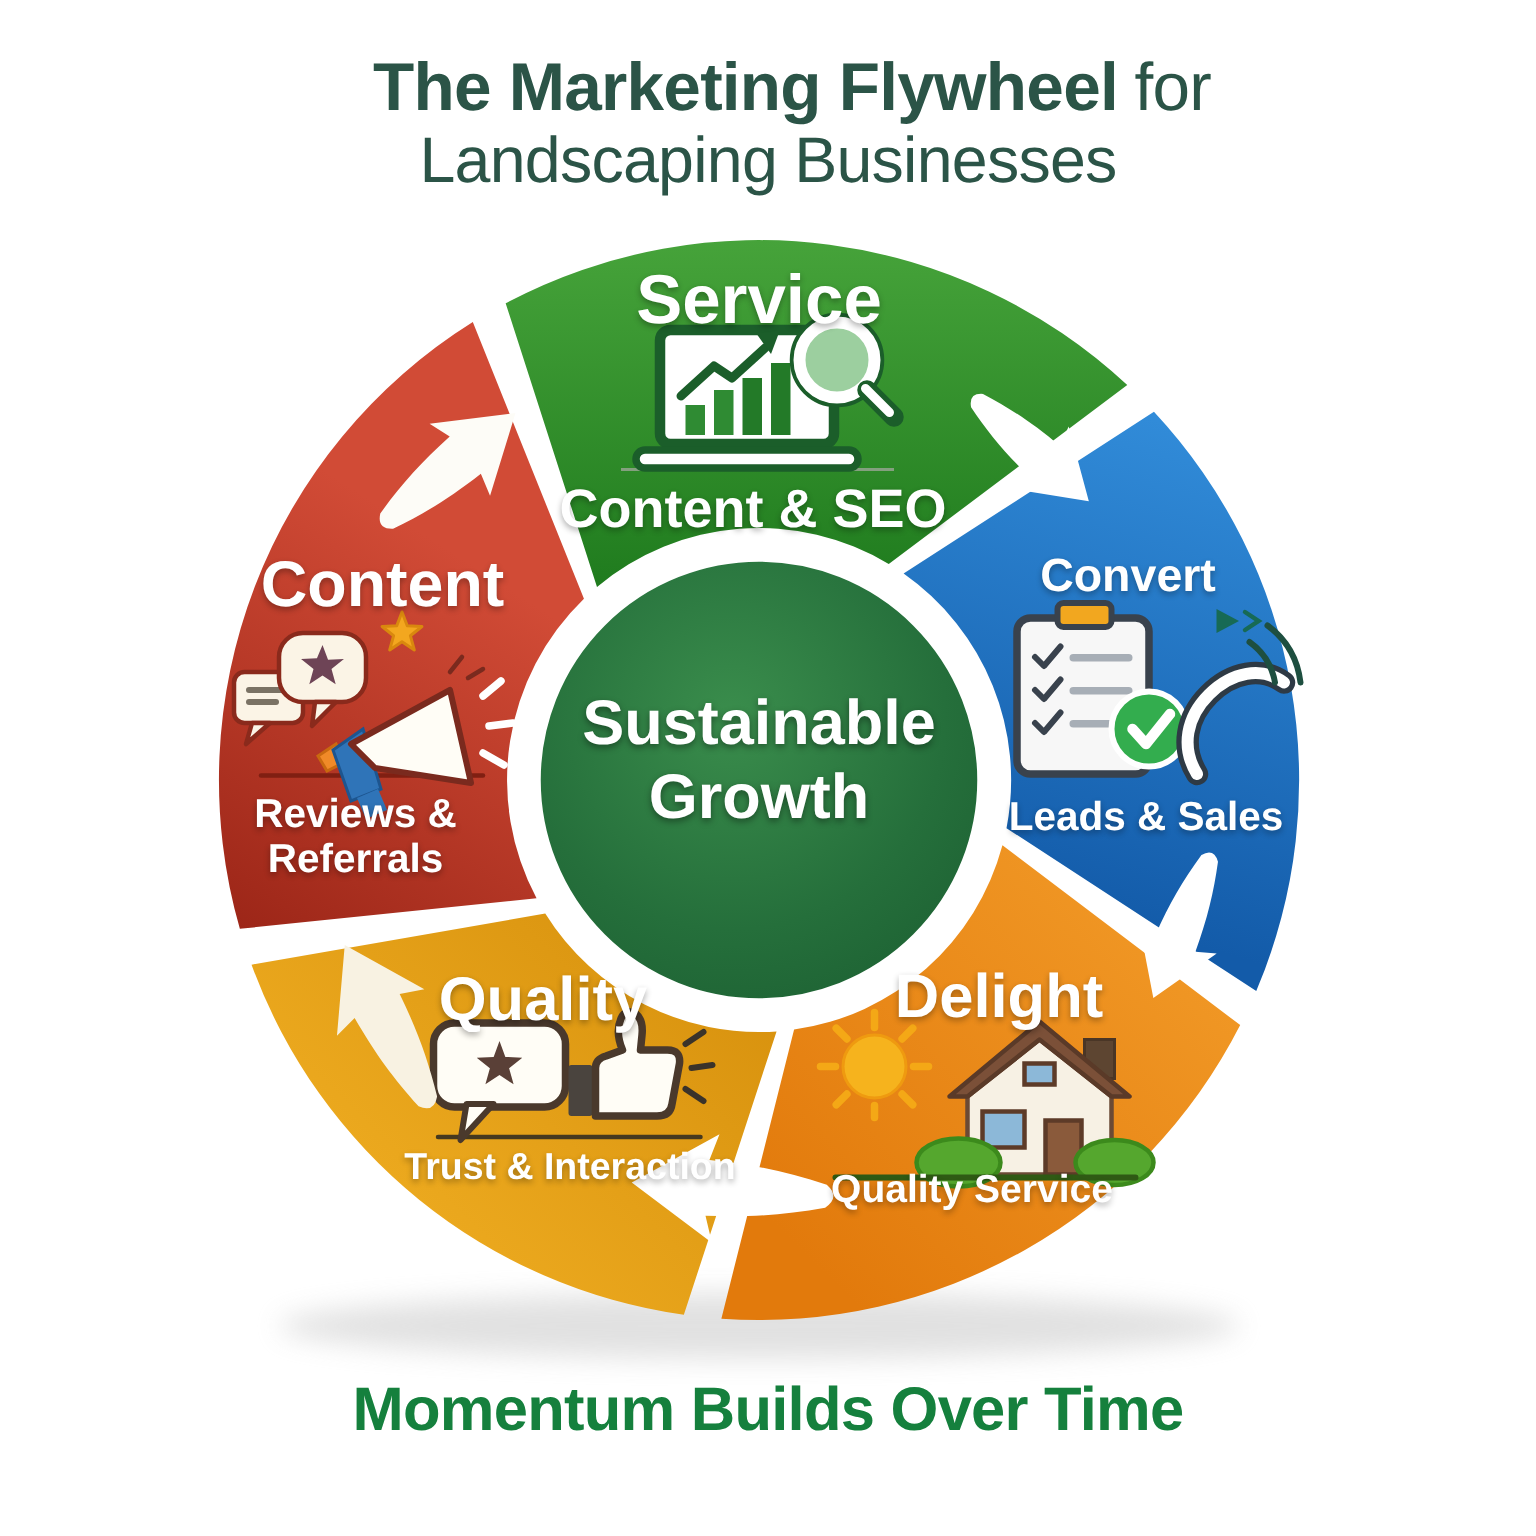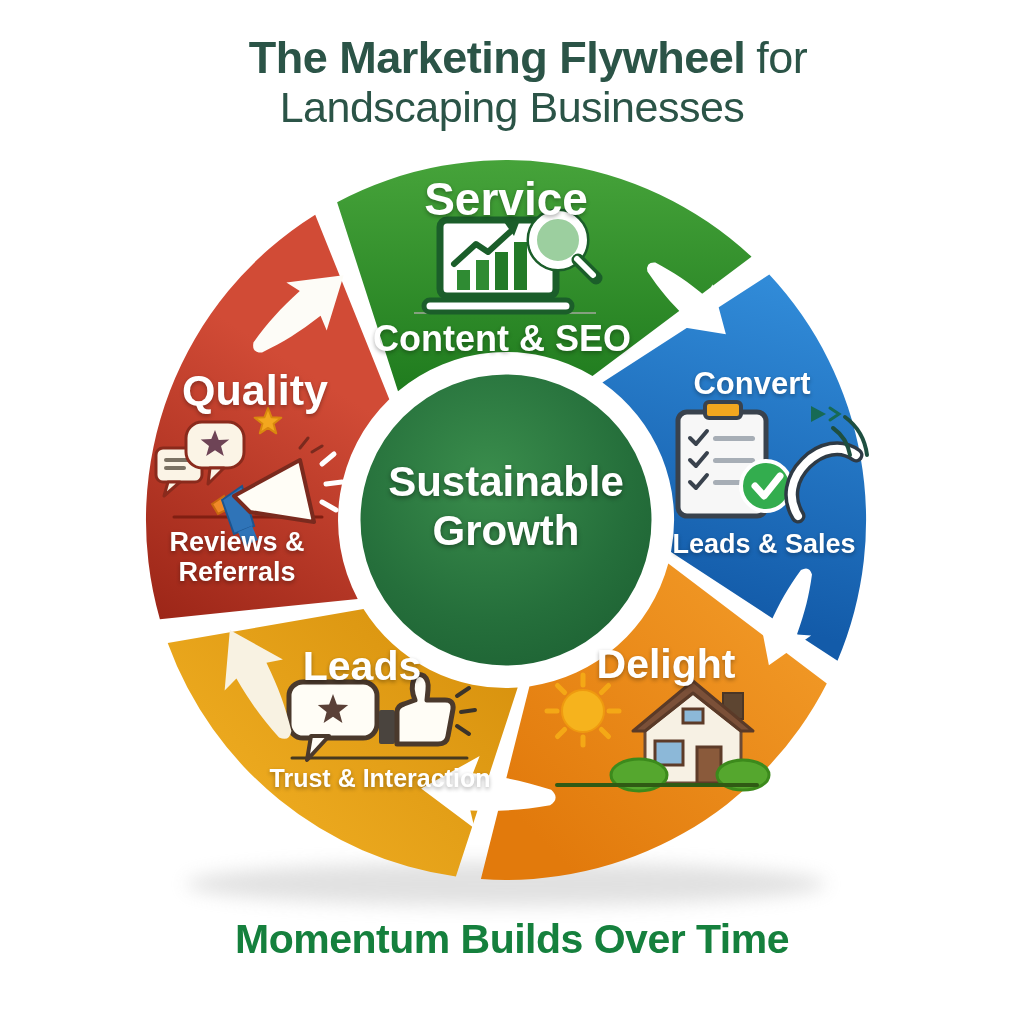--- a/index.html
+++ b/index.html
@@ -191,23 +191,24 @@
     <div class="l2">Landscaping Businesses</div>
   </header>
 
   <div class="seg-label lbl-attract">Service</div>
   <div class="seg-sub seg-label sub-attract">Content &amp; SEO</div>
 
   <div class="seg-label lbl-convert">Convert</div>
   <div class="seg-sub seg-label sub-convert">Leads &amp; Sales</div>
 
   <div class="seg-label lbl-delight">Delight</div>
-
-  <div class="seg-label lbl-engage">Leads</div>
+  <div class="seg-sub seg-label sub-delight">Quality Service</div>
+
+  <div class="seg-label lbl-engage">Quality</div>
   <div class="seg-sub seg-label sub-engage">Trust &amp; Interaction</div>
 
-  <div class="seg-label lbl-amplify">Quality</div>
+  <div class="seg-label lbl-amplify">Content</div>
   <div class="seg-sub seg-label sub-amplify">Reviews &amp; Referrals</div>
 
   <div class="center-label">Sustainable Growth</div>
 
   <div class="footer">Momentum Builds Over Time</div>
 </div>
 
 </body></html>

